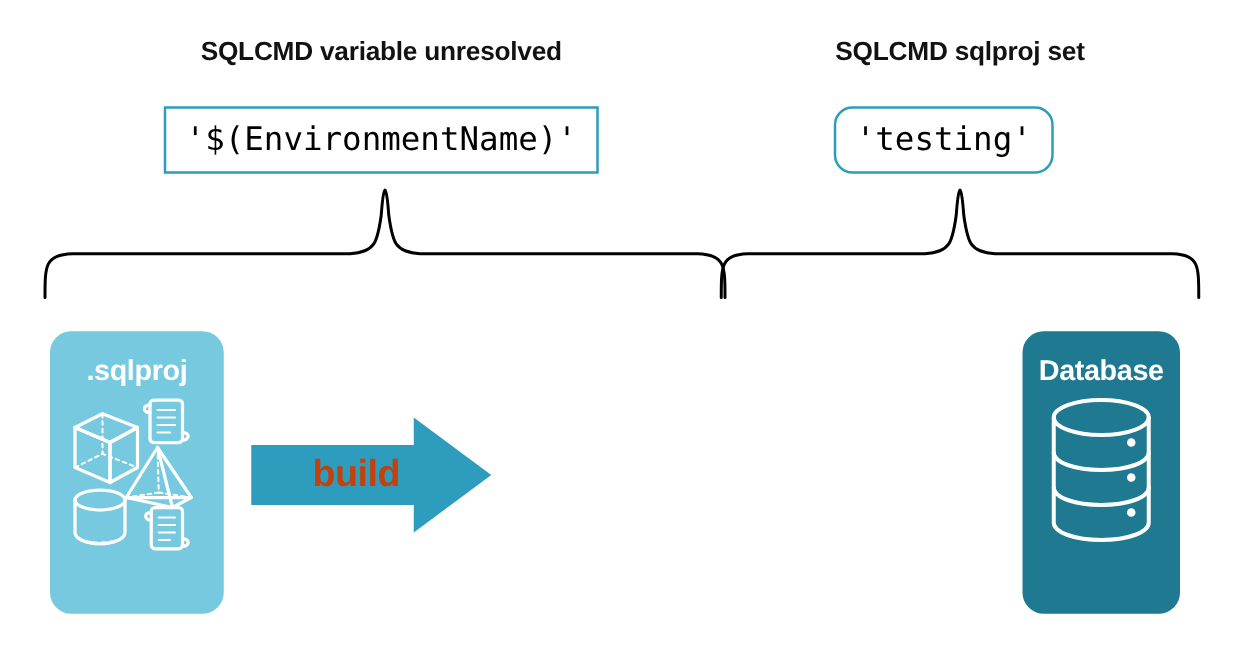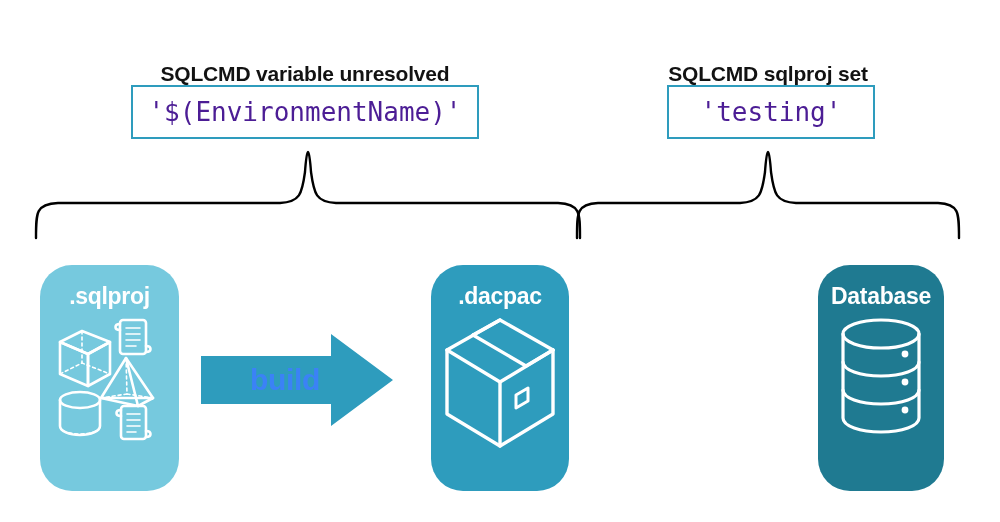--- a/index.html
+++ b/index.html
@@ -24,65 +24,65 @@
   .section-title {
     position: absolute;
     font-family: "Liberation Sans", sans-serif;
     font-weight: bold;
     font-size: 21px;
     color: #121212;
     white-space: nowrap;
     text-align: right;
     letter-spacing: -0.2px;
     transform: translateX(-50%);
-    margin-top: 32px;
   }
   #title-left  { left: 305px; top: 30px; }
   #title-right { left: 768px; top: 30px; }
 
   
   .code-box {
     position: absolute;
     box-sizing: border-box;
     background: #ffffff;
     border: 2px solid #2E9CBD;
     display: flex;
     align-items: center;
     justify-content: center;
     font-family: "DejaVu Sans Mono", "Liberation Mono", monospace;
     font-size: 26px;
-    color: #4c1d95;
+    color: #000000;
     white-space: nowrap;
     letter-spacing: 0px;
   }
   #code-left {
     left: 131px;
     top: 85px;
     width: 348px;
     height: 54px;
   }
   #code-right {
     left: 667px;
     top: 85px;
-    width: 208px;
+    width: 176px;
     height: 54px;
+    border-radius: 15px;
   }
 
   
   .brace {
     position: absolute;
     top: 150px;
   }
   #brace-left  { left: 28px; }
   #brace-right { left: 570px; }
 
   
   .stage-box {
     position: absolute;
-    border-radius: 32px;
+    border-radius: 17px;
     top: 265px;
     height: 226px;
     display: flex;
     flex-direction: column;
     align-items: center;
   }
   .stage-label {
     font-family: "Liberation Sans", sans-serif;
     font-weight: bold;
     font-size: 23px;
@@ -116,21 +116,21 @@
     top: 330px;
   }
   #arrow-build  { left: 199px; }
   #arrow-deploy { left: 590px; }
   .arrow-text {
     position: absolute;
     top: 50px;
     font-family: "Liberation Sans", sans-serif;
     font-weight: bold;
     font-size: 30px;
-    color: #3b82f6;
+    color: #c2410c;
     white-space: nowrap;
     transform: translate(-50%, -50%);
     letter-spacing: -0.3px;
   }
   #arrow-build .arrow-text  { left: 86px; }
   #arrow-deploy .arrow-text { left: 86px; }
 </style>
 </head>
 <body>
 
@@ -214,40 +214,20 @@
     </div>
   </div>
 
   <div class="arrow-wrap" id="arrow-build">
     <svg width="196" height="100" viewBox="0 0 196 100">
       <path d="M 2,26 L 132,26 L 132,4 L 194,50 L 132,96 L 132,74 L 2,74 Z" fill="#2E9CBD"></path>
     </svg>
     <div class="arrow-text">build</div>
   </div>
 
-  <div class="stage-box" id="box-dacpac">
-    <div class="stage-label">.dacpac</div>
-    <div class="stage-art">
-      <svg width="120" height="140" viewBox="0 0 120 140">
-        <g fill="none" stroke="#ffffff" stroke-width="3.4" stroke-linejoin="round" stroke-linecap="round">
-
-          <path d="M 60,6 L 113,36 L 113,100 L 60,132 L 7,100 L 7,36 Z"></path>
-
-          <path d="M 7,36 L 60,68 L 113,36"></path>
-          <path d="M 60,68 L 60,132"></path>
-
-          <path d="M 33,21 L 86,52"></path>
-          <path d="M 86,52 L 113,36"></path>
-          <path d="M 33,21 L 60,6"></path>
-
-          <path d="M 76,81 L 88,74 L 88,87 L 76,94 Z" stroke-width="3"></path>
-        </g>
-      </svg>
-    </div>
-  </div>
 
 
   <div class="stage-box" id="box-database">
     <div class="stage-label">Database</div>
     <div class="stage-art">
       <svg width="110" height="130" viewBox="0 0 110 130">
         <g fill="none" stroke="#ffffff" stroke-width="3.2" stroke-linejoin="round" stroke-linecap="round">
           <ellipse cx="55" cy="20" rx="38" ry="14"></ellipse>
           <path d="M 17,20 L 17,104 C 17,112 34,118 55,118 C 76,118 93,112 93,104 L 93,20"></path>
           <path d="M 17,48 C 17,56 34,62 55,62 C 76,62 93,56 93,48"></path>

